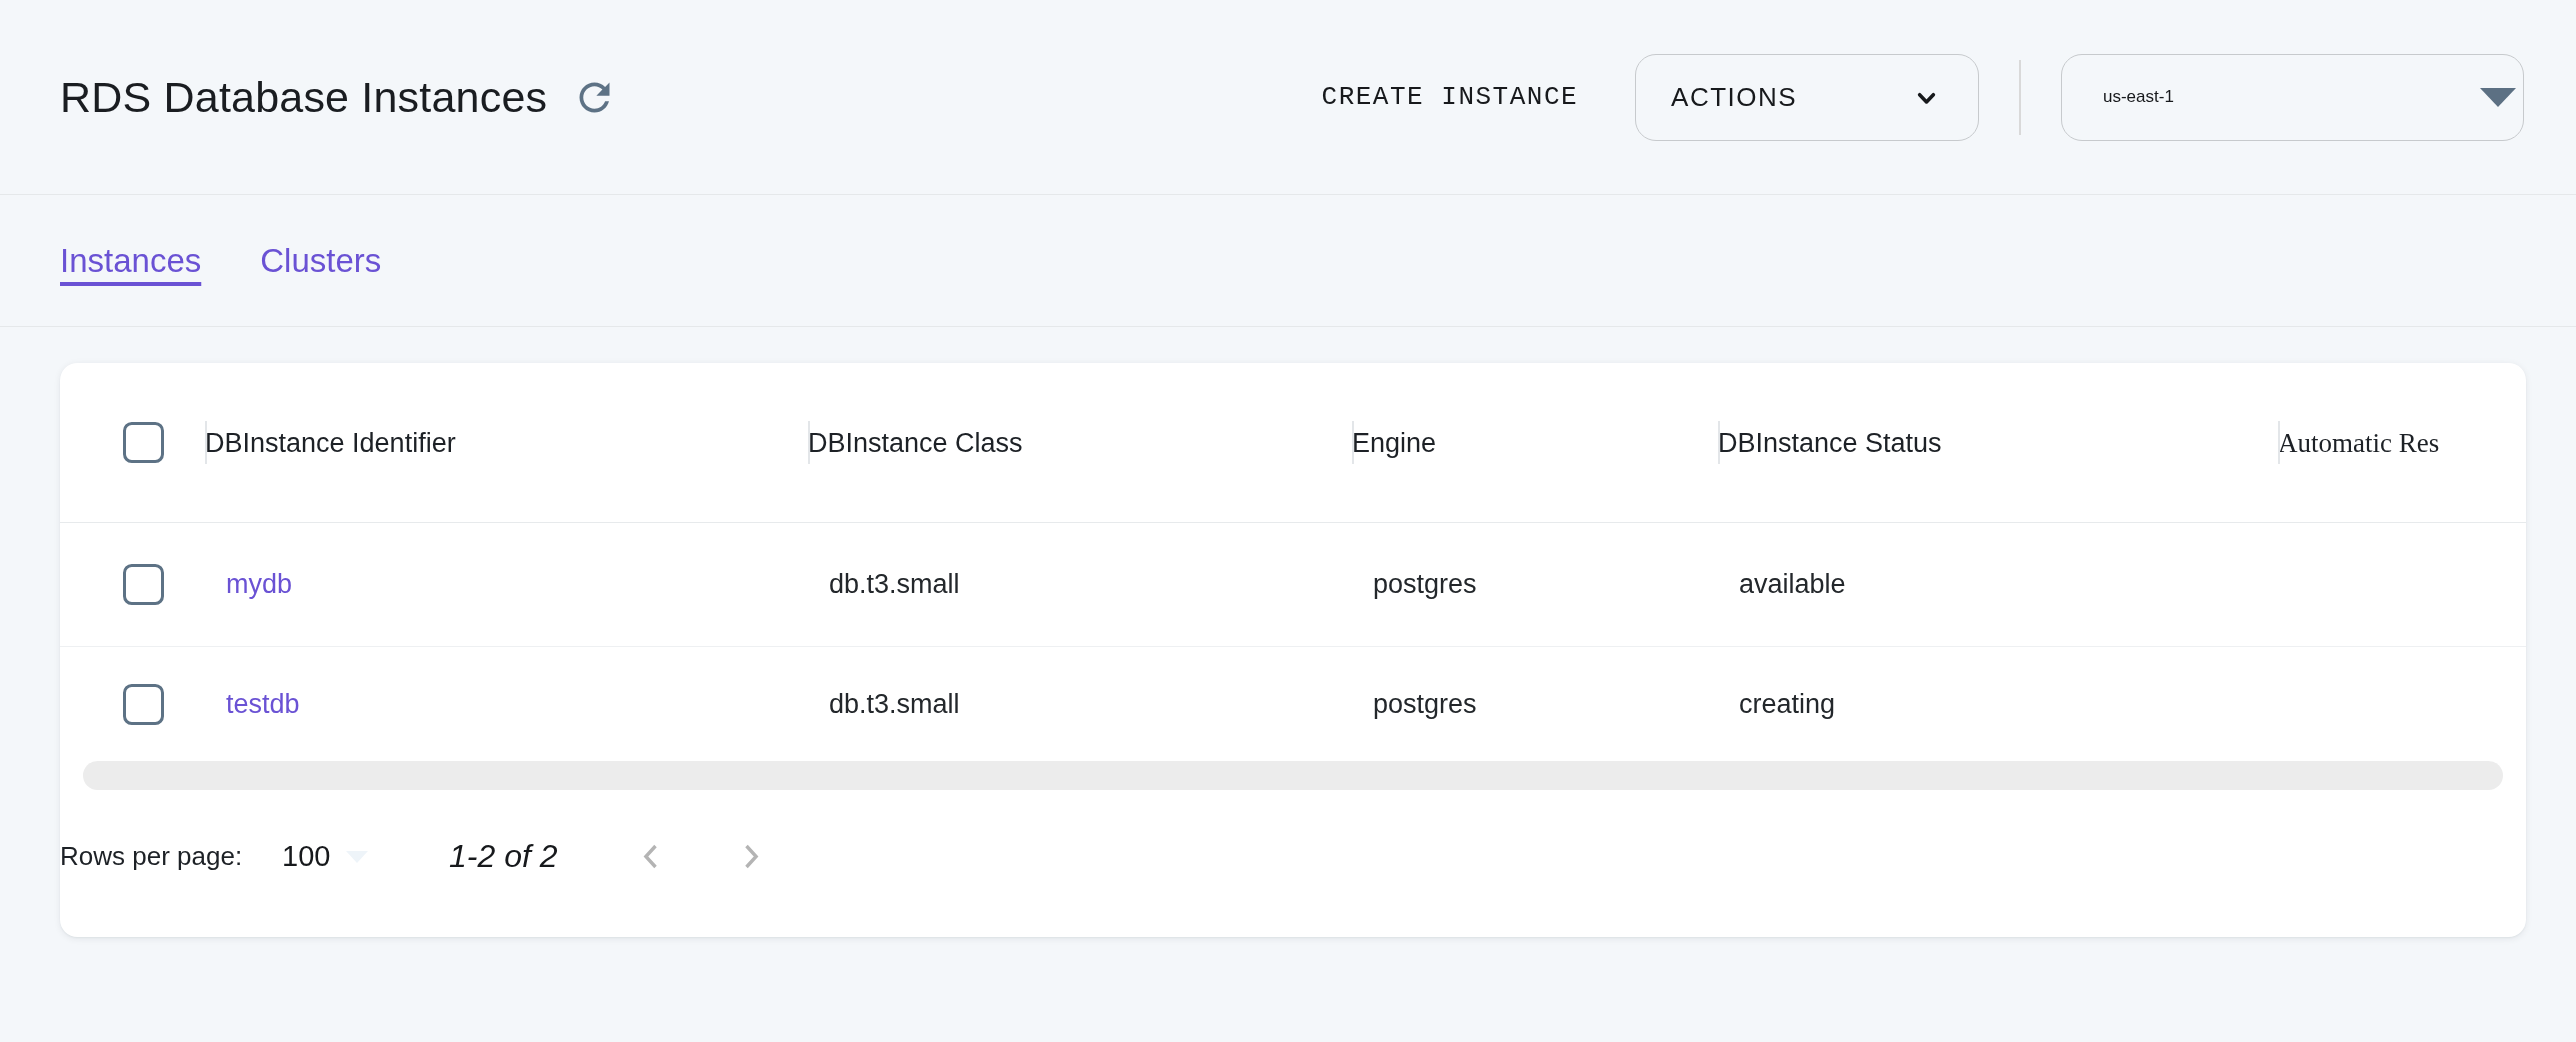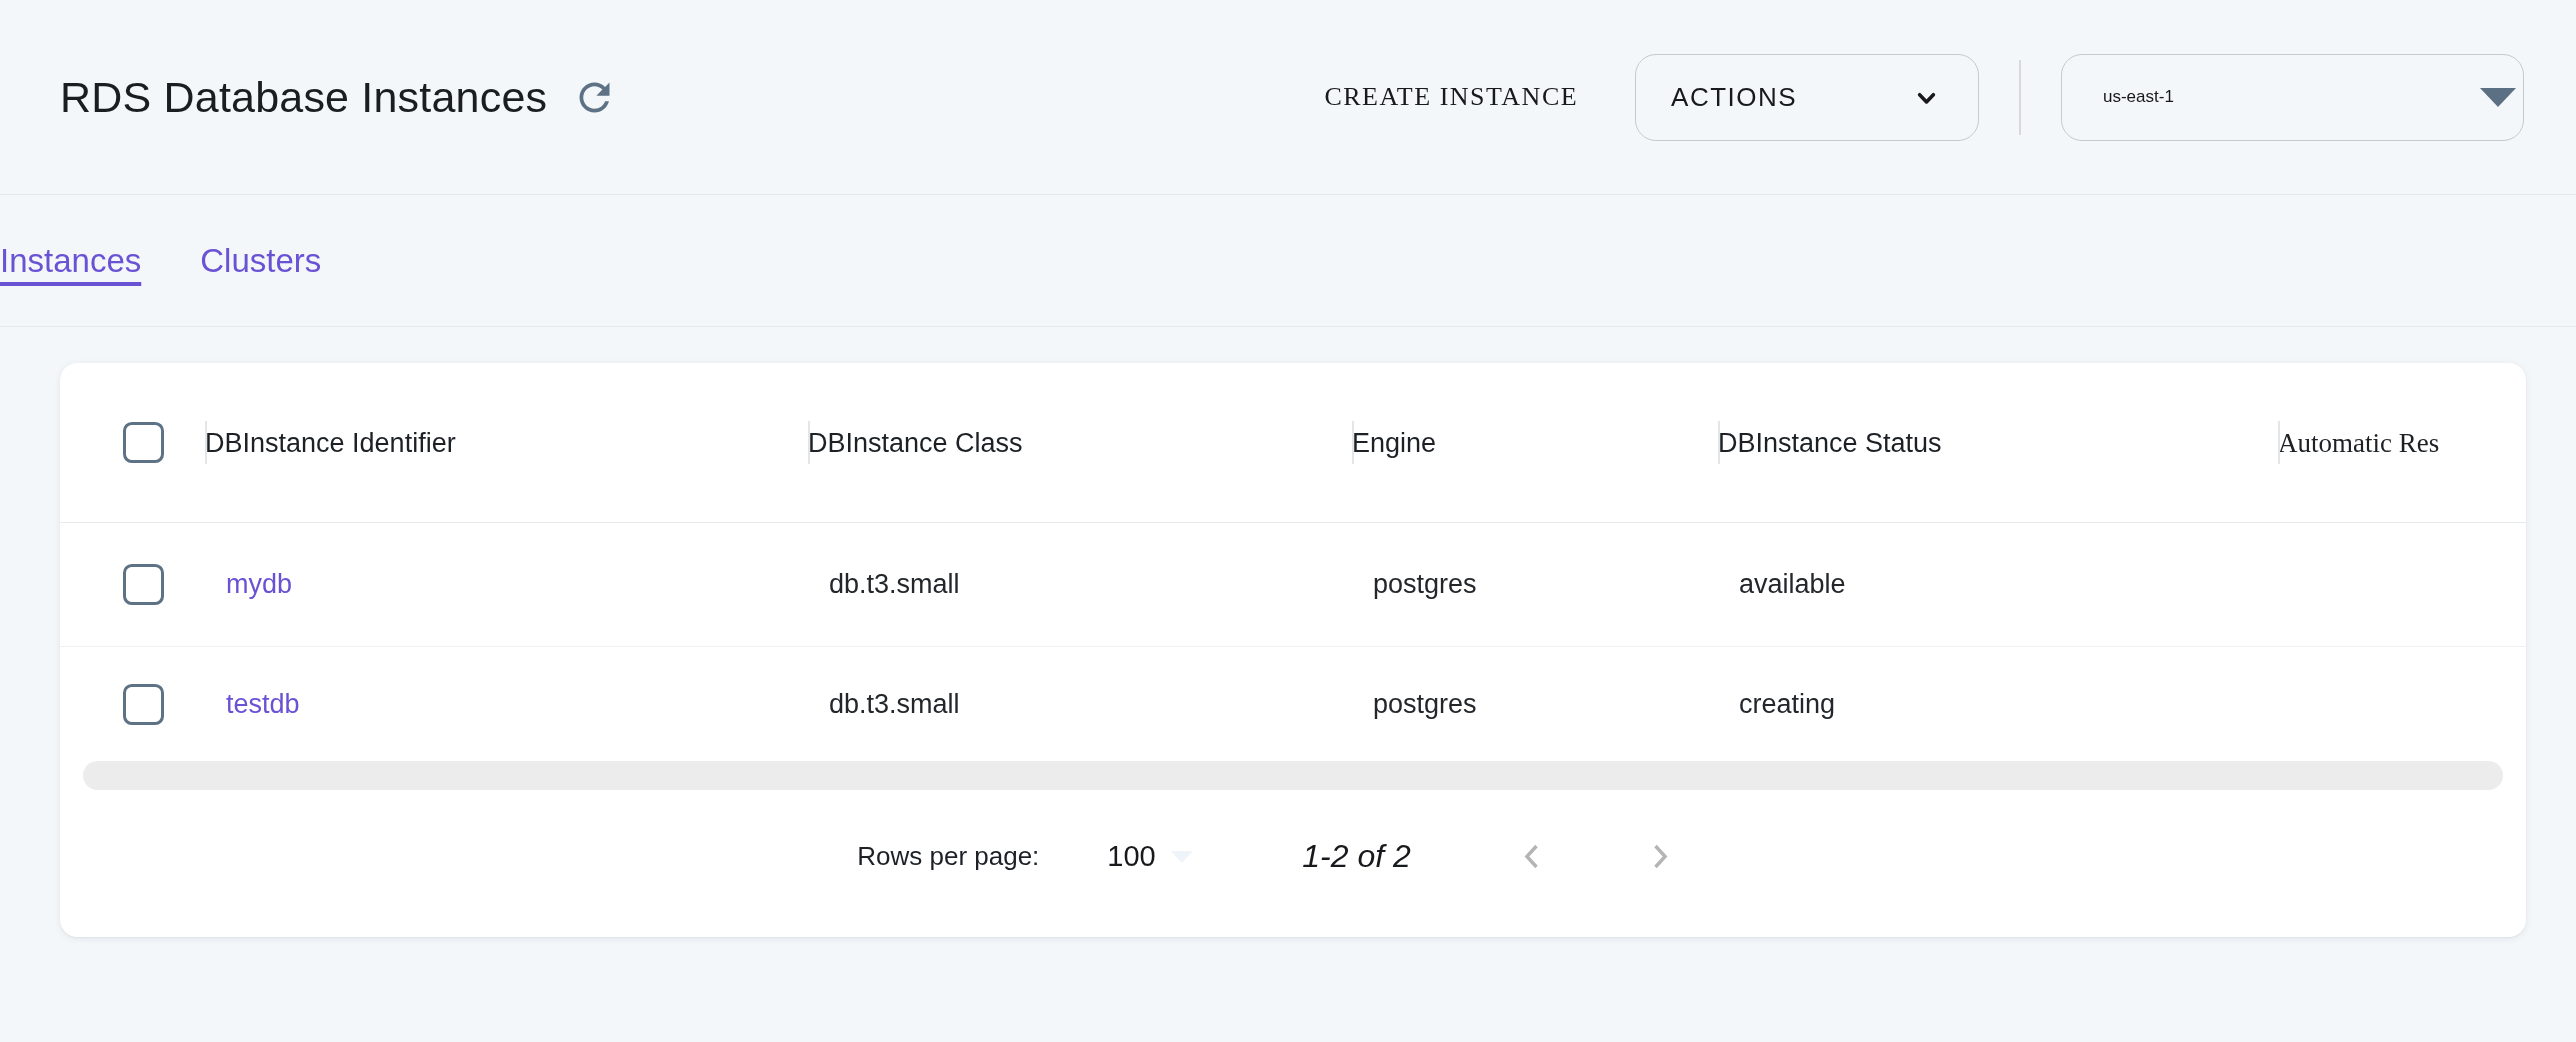--- a/index.html
+++ b/index.html
@@ -20,21 +20,21 @@
     border-bottom:1.9px solid #e5e8ea;
   }
   .page-title { font-size:43px; font-weight:500; color:#1a1d21; letter-spacing:0.2px; }
   .icon-btn {
     background:none; border:none; margin-left:25px; cursor:pointer;
     display:flex; align-items:center; justify-content:center;
   }
   .text-btn {
     background:none; border:none; cursor:pointer;
     margin-left:auto;
-    font-family:Liberation Serif, serif; font-size:26px; font-weight:500; letter-spacing:1.5px;
+    font-family:Liberation Mono, monospace; font-size:26px; font-weight:500; letter-spacing:1.5px;
     color:#17191c;
   }
   .outlined-btn {
     margin-left:57px;
     height:87px; width:344px;
     background:transparent;
     border:1.9px solid #c7cacd; border-radius:21px;
     display:flex; align-items:center;
     padding:0 35px;
     font-family:inherit; font-size:26px; font-weight:500; letter-spacing:1.5px;
@@ -54,21 +54,21 @@
     width:0; height:0;
     border-left:18.4px solid transparent;
     border-right:18.4px solid transparent;
     border-top:19.4px solid #5c7083;
   }
 
   
   .tabbar {
     position:absolute; left:0; top:195px; width:2576px; height:132px;
     display:flex; align-items:center;
-    gap:59px;
+    padding-left:60px; gap:59px;
     border-bottom:1.9px solid #e5e8ea;
   }
   .tab {
     font-size:33px; color:#6a52d4; text-decoration:none; cursor:pointer;
   }
   .tab.active {
     text-decoration:underline;
     text-decoration-thickness:3.9px;
     text-underline-offset:9.7px;
   }
@@ -111,22 +111,22 @@
 
   .hscroll-zone { height:29px; margin-top:0; }
   .hscroll {
     margin-left:23px; width:2420px; height:29px;
     background:#ececec; border-radius:14.5px; cursor:grab;
   }
 
   
   .pagination {
     flex:1;
-    display:flex; align-items:center; justify-content:center;
-    padding-right:50px; padding-bottom:13.5px;gap:28px;
+    display:flex; align-items:center; justify-content:flex-start;
+    padding-right:50px; padding-bottom:13.5px;
   }
   .pg-label { font-size:26px; color:#1d2126; }
   .pg-select {
     display:flex; align-items:center; margin-left:40px; cursor:pointer;
   }
   .pg-select .val { font-size:29px; color:#17191c; }
   .caret-down.light {
     margin-left:15.5px;
     border-left:11.6px solid transparent;
     border-right:11.6px solid transparent;

